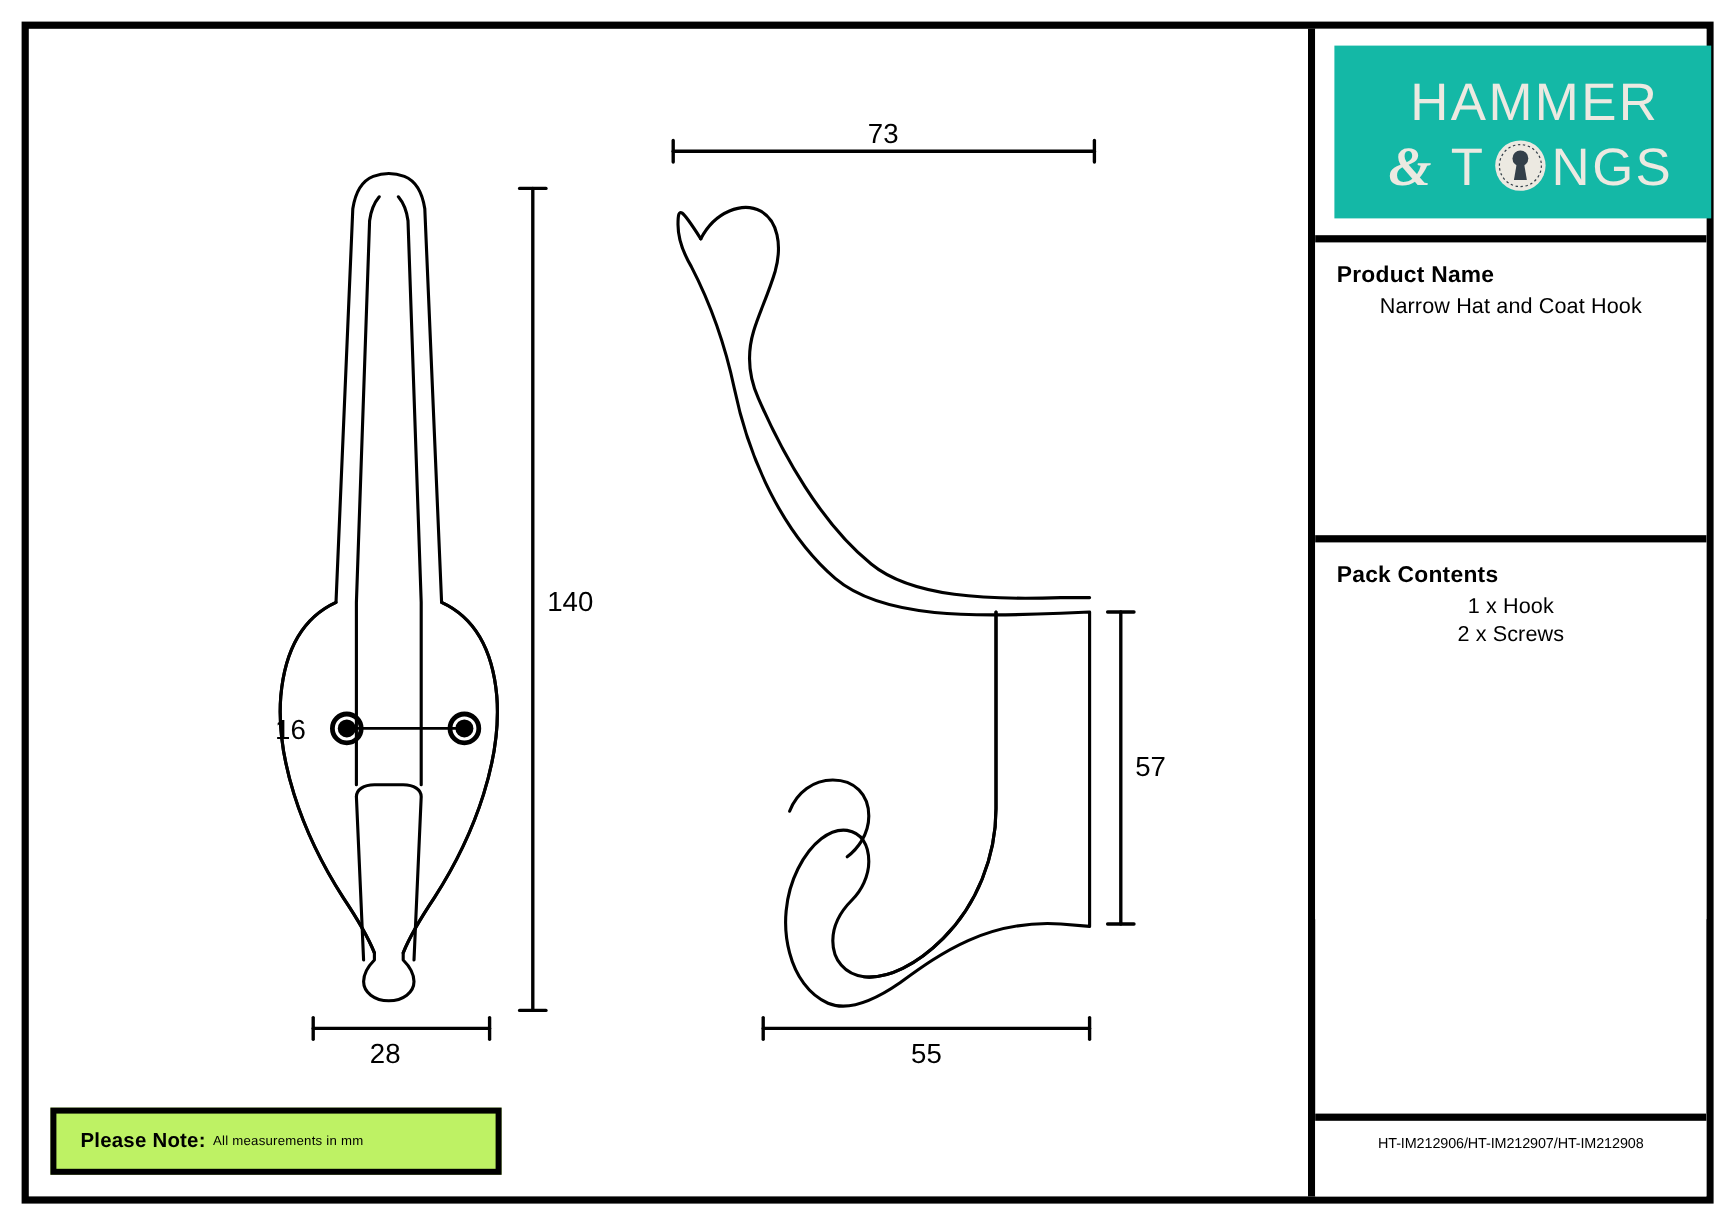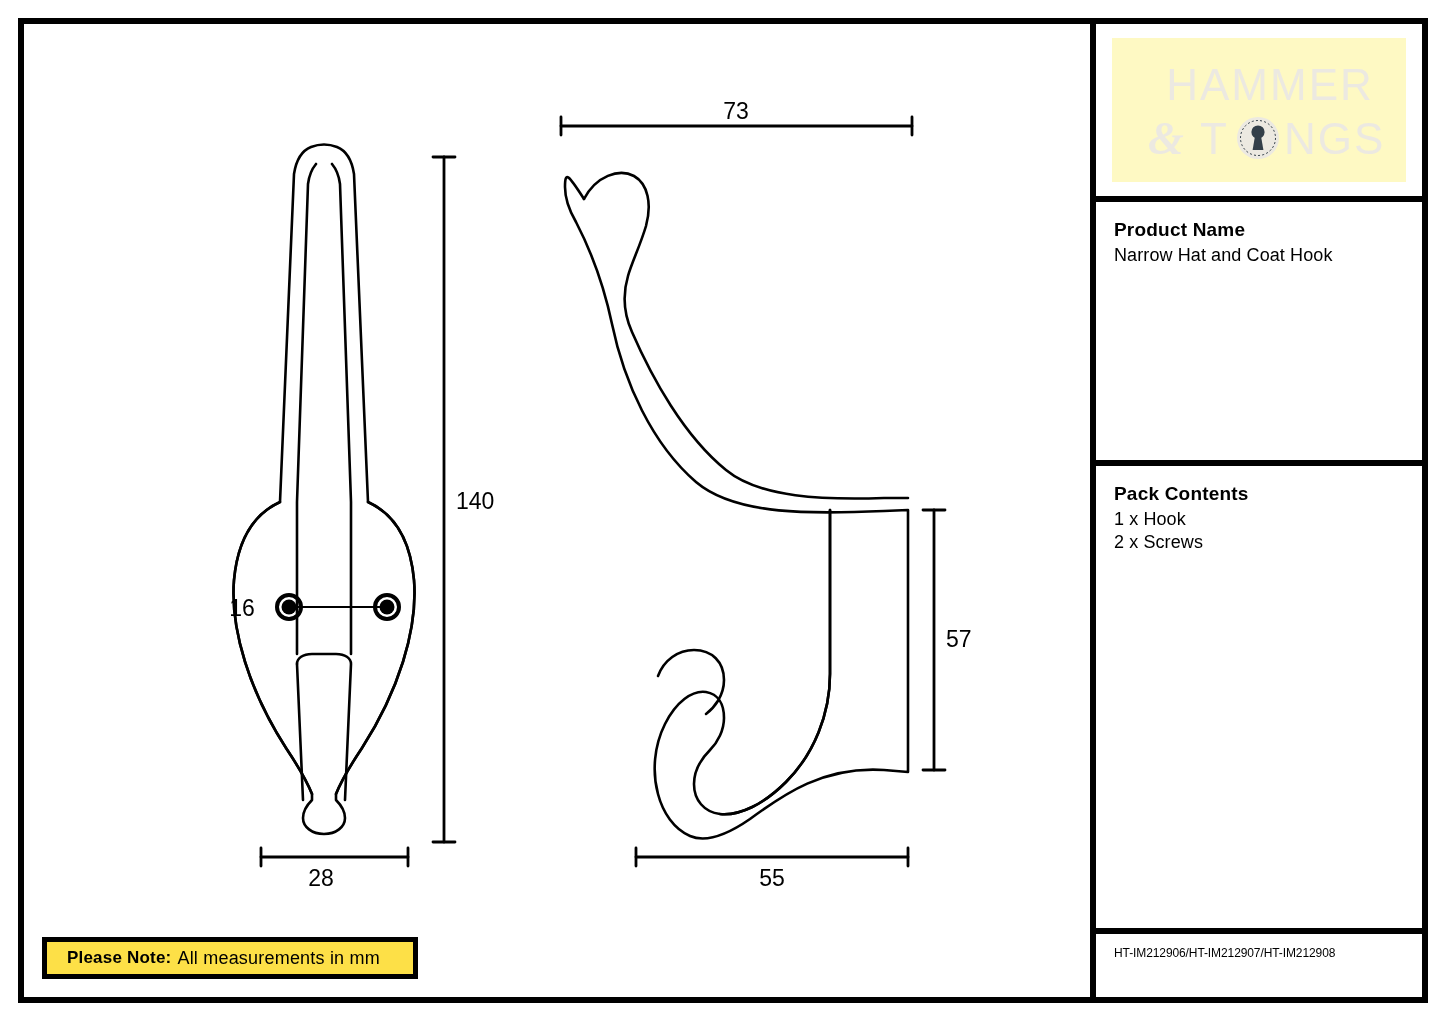--- a/index.html
+++ b/index.html
@@ -23,76 +23,77 @@
   .drawing-area{
     position:absolute;
     left:0;top:0;
     width:1066px;height:973px;
     box-sizing:border-box;
   }
   .drawing-svg{position:absolute;left:0;top:0;}
   .note-box{
     position:absolute;
     left:18px;bottom:18px;
-    width:376px;height:42px;
+    width:376px;height:56px;
     box-sizing:border-box;
     border:5px solid #000000;
     display:flex;align-items:center;
     padding-left:20px;
-    background:#fde047;
+    background:#bef264;
   }
   .note-box .note-strong{font-weight:bold;font-size:17px;letter-spacing:.2px;}
-  .note-box .note-text{font-size:18px;letter-spacing:.2px;margin-left:6px;}
+  .note-box .note-text{font-size:11px;letter-spacing:.2px;margin-left:6px;}
 
   
   .info-col{
     position:absolute;
     right:0;top:0;
     width:332px;height:973px;
     box-sizing:border-box;
     border-left:6px solid #000000;
   }
   .panel{
     position:absolute;
     left:0;right:0;
     box-sizing:border-box;
     padding:16px 18px 22px 18px;
     background:#ffffff;
   }
   .panel + .panel{border-top:6px solid #000000;}
   .p-logo{top:0;height:172px;padding:14px 16px;}
   .p-product{top:172px;height:250px;}
-  .p-pack{top:436px;height:320px;}
+  .p-pack{top:422px;height:320px;}
   .p-contact{top:742px;height:162px;}
   .p-code{top:904px;height:69px;padding-top:12px;}
 
   .field-label{
     font-weight:bold;
     font-size:19px;
     letter-spacing:.2px;
     line-height:1.25;
     margin:0 0 2px 0;
   }
   .field-value{
     font-size:18px;
     letter-spacing:.1px;
     line-height:1.3;
     margin:0;
+    text-align:center;
   }
   .field-value.small{font-size:12px;letter-spacing:-.1px;}
   .field-block{margin-bottom:24px;}
   .field-block:last-child{margin-bottom:0;}
 
   
   .logo-box{
     position:relative;
     width:100%;height:100%;
-    background:#fef9c3;
+    background:#14b8a6;
     display:flex;flex-direction:column;
-    align-items:flex-end;justify-content:center;
+    align-items:center;justify-content:center;padding-left:20px;
   }
   .logo-svg{display:block;}
 </style>
 </head>
 <body>
 
 <div class="sheet">
 
   <div class="drawing-area">
 

